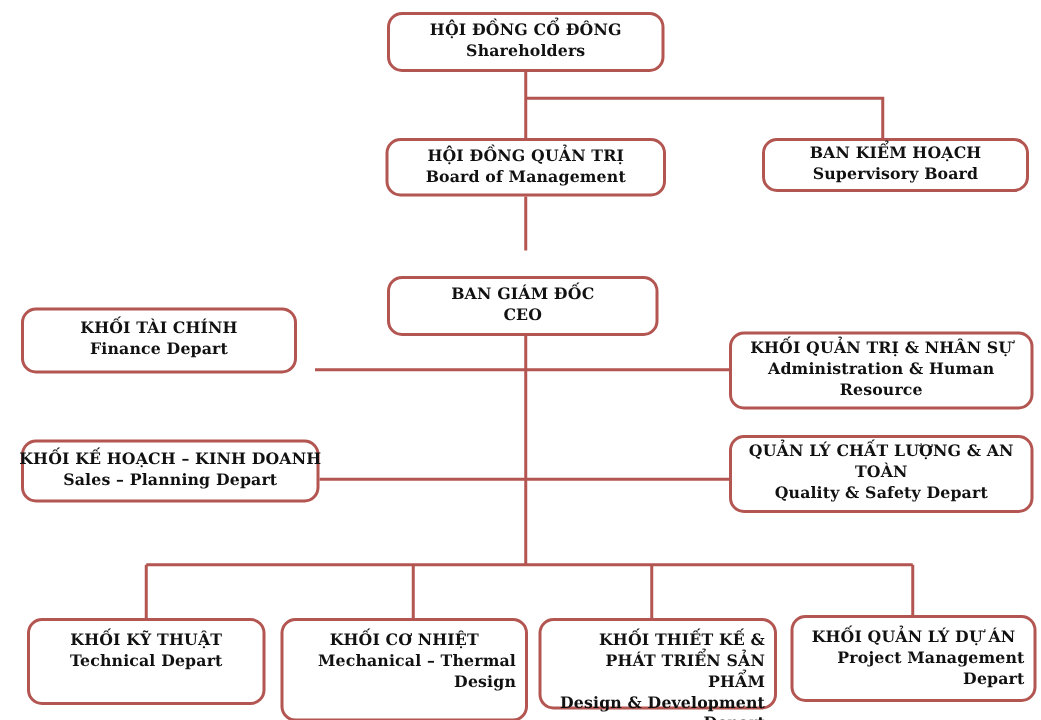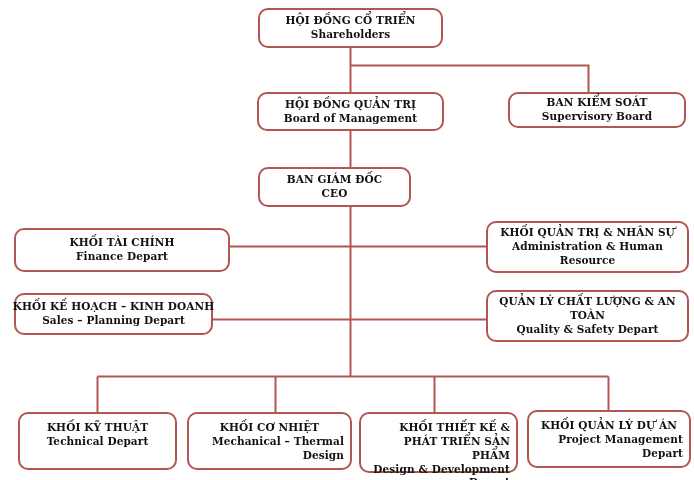--- a/index.html
+++ b/index.html
@@ -43,40 +43,40 @@
     <path d="M210 246.5 H486"></path>
     <path d="M213 319.5 H486"></path>
     <path d="M97.5 376.5 H608.5"></path>
     <path d="M97.5 376.5 V412"></path>
     <path d="M275.5 376.5 V412"></path>
     <path d="M434.5 376.5 V412"></path>
     <path d="M608.5 376.5 V410"></path>
   </svg>
 
   <div class="node" style="left:258px;top:8px;width:185px;height:40px">
-    <div class="title nowrap">HỘI ĐỒNG CỔ TRIỂN</div>
+    <div class="title nowrap">HỘI ĐỒNG CỔ ĐÔNG</div>
     <div class="subtitle">Shareholders</div>
   </div>
 
   <div class="node" style="left:257px;top:92px;width:187px;height:39px">
     <div class="title nowrap">HỘI ĐỒNG QUẢN TRỊ</div>
     <div class="subtitle">Board of Management</div>
   </div>
 
   <div class="node" style="left:508px;top:92px;width:178px;height:36px">
-    <div class="title nowrap">BAN KIỂM SOÁT</div>
+    <div class="title nowrap">BAN KIỂM HOẠCH</div>
     <div class="subtitle">Supervisory Board</div>
   </div>
 
-  <div class="node" style="left:258px;top:167px;width:153px;height:40px">
+  <div class="node" style="left:258px;top:184px;width:181px;height:40px">
     <div class="title nowrap">BAN GIÁM ĐỐC</div>
     <div class="subtitle">CEO</div>
   </div>
 
-  <div class="node" style="left:14px;top:228px;width:216px;height:44px">
+  <div class="node" style="left:14px;top:205px;width:184px;height:44px">
     <div class="title nowrap">KHỐI TÀI CHÍNH</div>
     <div class="subtitle">Finance Depart</div>
   </div>
 
   <div class="node" style="left:486px;top:221px;width:203px;height:52px">
     <div class="title nowrap">KHỐI QUẢN TRỊ &amp;  NHÂN SỰ</div>
     <div class="subtitle">Administration &amp; Human Resource</div>
   </div>
 
   <div class="node" style="left:486px;top:290px;width:203px;height:52px">
@@ -87,21 +87,21 @@
   <div class="node" style="left:14px;top:293px;width:199px;height:42px">
     <div class="title nowrap">KHỐI KẾ HOẠCH – KINH DOANH</div>
     <div class="subtitle">Sales – Planning Depart</div>
   </div>
 
   <div class="node top" style="left:18px;top:412px;width:159px;height:58px">
     <div class="title nowrap">KHỐI KỸ THUẬT</div>
     <div class="subtitle">Technical Depart</div>
   </div>
 
-  <div class="node top" style="left:187px;top:412px;width:165px;height:58px">
+  <div class="node top" style="left:187px;top:412px;width:165px;height:69px">
     <div class="title nowrap">KHỐI CƠ NHIỆT</div>
     <div class="subtitle">Mechanical – Thermal Design</div>
   </div>
 
   <div class="node top" style="left:359px;top:412px;width:159px;height:61px">
     <div class="title">KHỐI THIẾT KẾ &amp; PHÁT TRIỂN SẢN PHẨM</div>
     <div class="subtitle">Design &amp; Development Depart</div>
   </div>
 
   <div class="node top" style="left:527px;top:410px;width:164px;height:58px">

